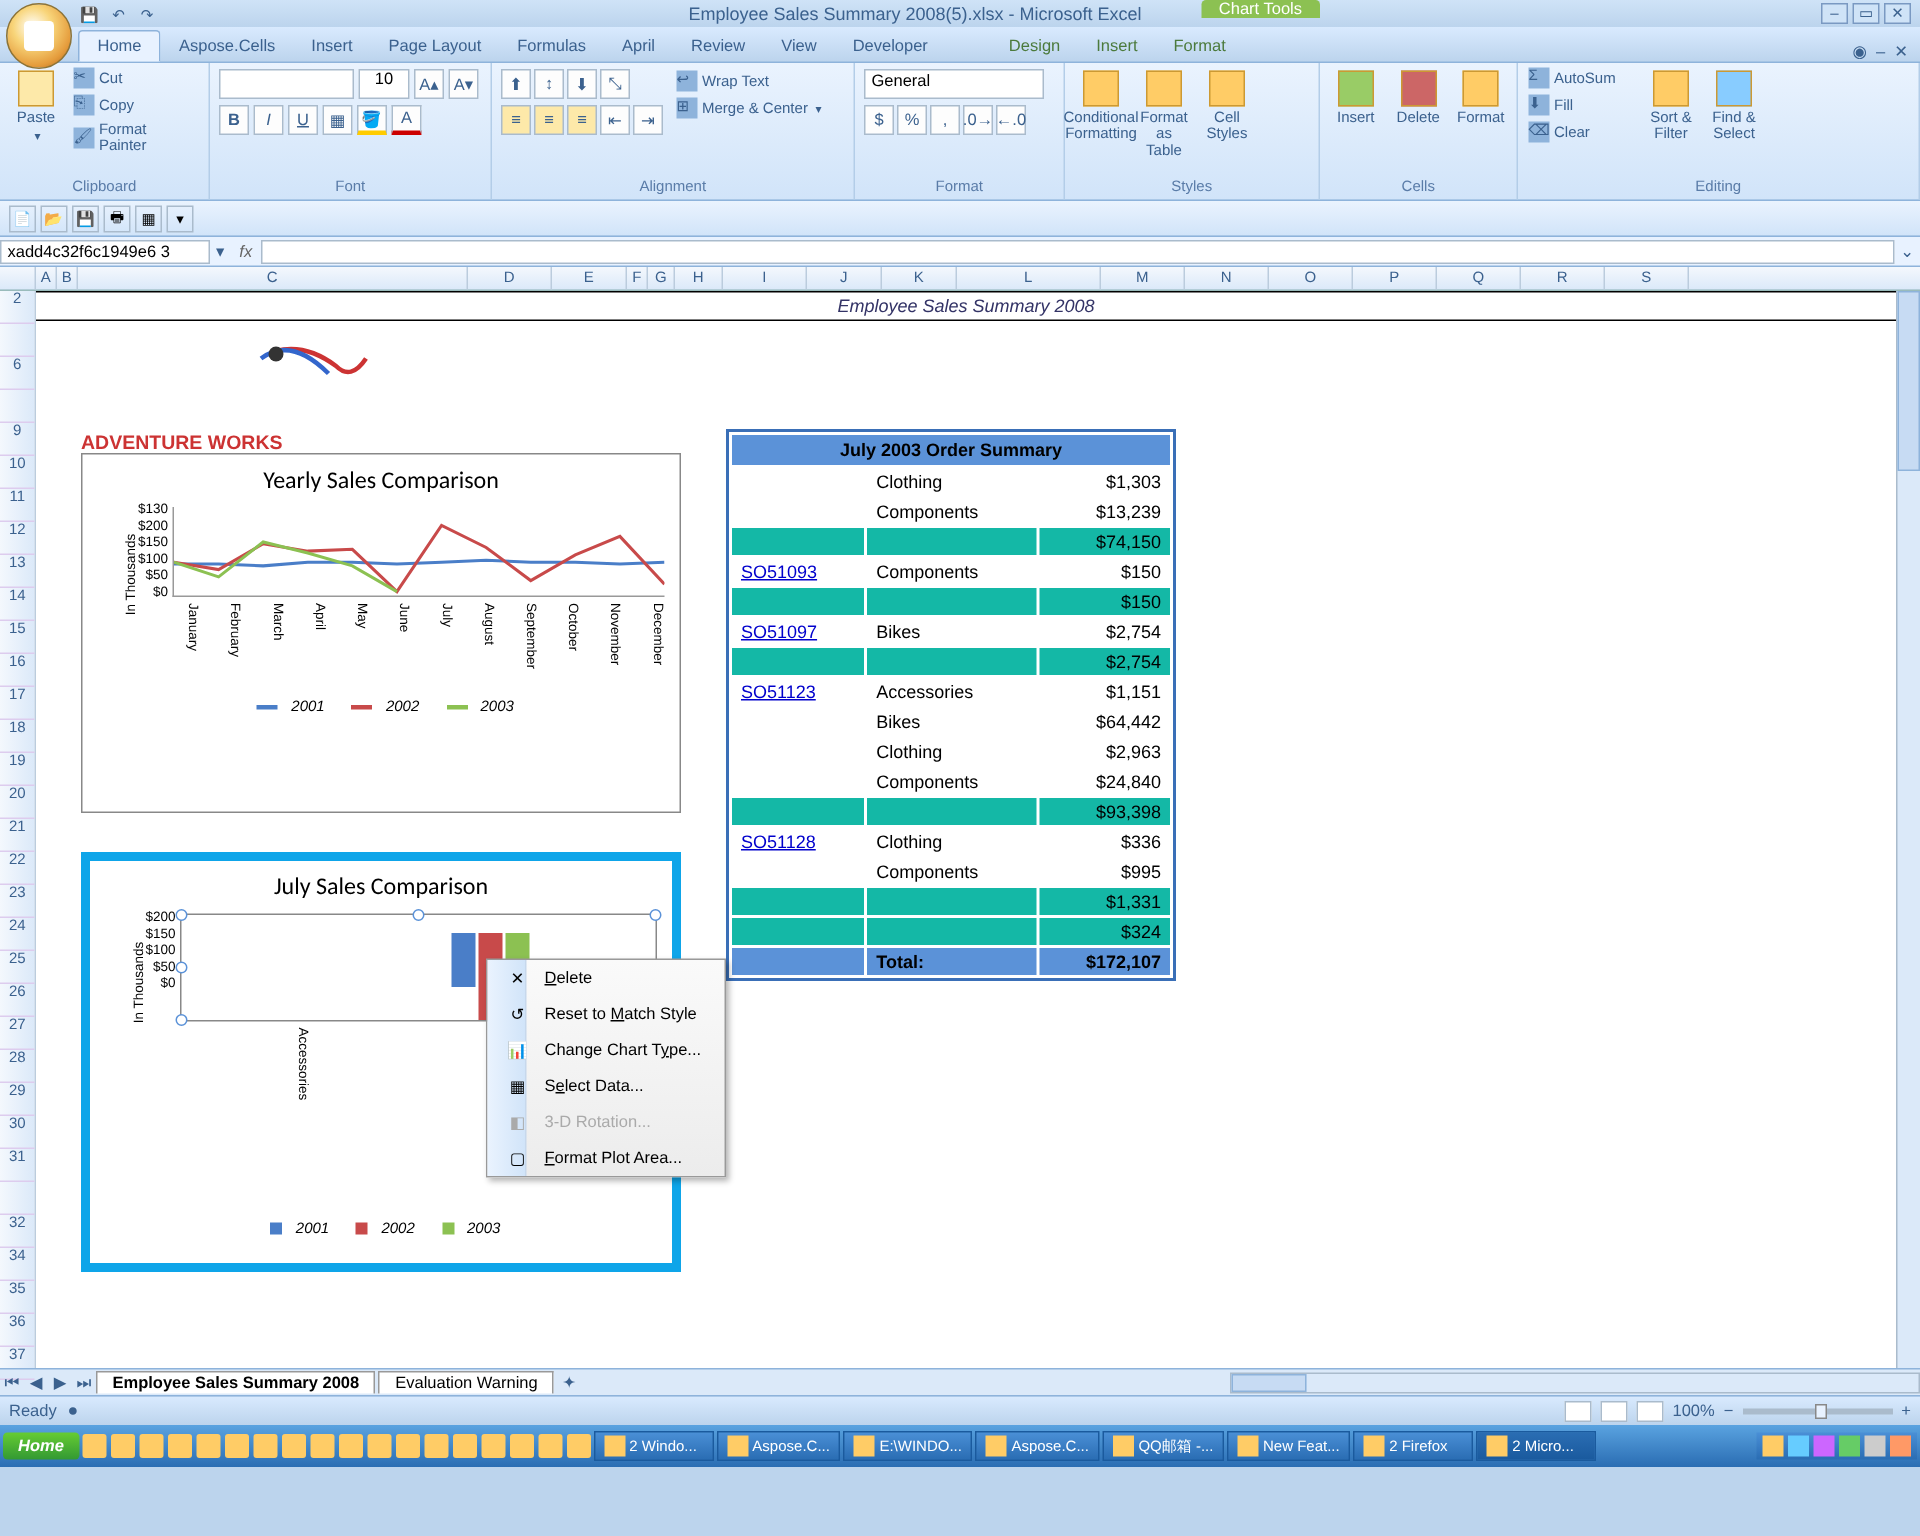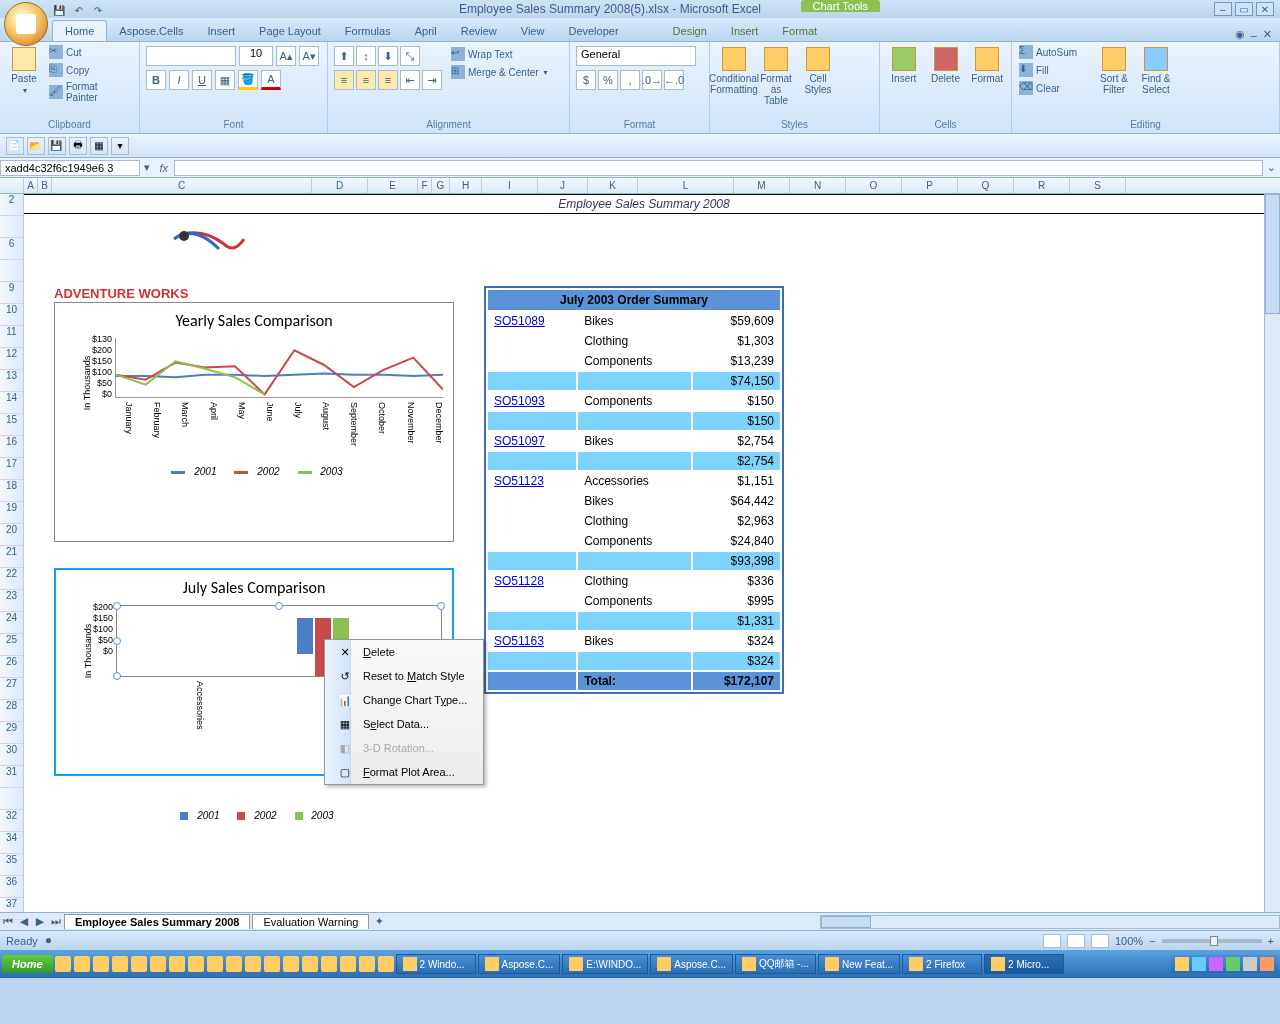--- a/index.html
+++ b/index.html
@@ -65,28 +65,28 @@
 .logo-text{font-family:'Comic Sans MS',cursive;font-size:13px;color:#c33;font-weight:bold;}
 .logo-text .cyc{color:#333;font-size:22px;}
 .rpt-title{position:absolute;left:420px;top:40px;text-align:center;font-size:18px;font-family:Calibri;}
 .rpt-title .sub{font-weight:bold;font-size:20px;}
 
 
 .order-table{position:absolute;left:460px;top:92px;width:300px;border:2px solid #3a6fb7;font-size:12px;}
 .order-table th{background:#5b92d8;font-weight:bold;padding:3px;text-align:center;}
 .order-table td{padding:2px 6px;}
 .order-table .so{color:#00c;text-decoration:underline;}
-.order-table .sub-row{background:#7dd3fc;}
+.order-table .sub-row{background:#14b8a6;}
 .order-table .amt{text-align:right;}
 .order-table .total-row{background:#5b92d8;font-weight:bold;}
 
 
 .chart-box{position:absolute;border:1px solid #888;background:#fff;}
 .chart1{left:30px;top:108px;width:400px;height:240px;}
-.chart2{left:30px;top:374px;width:400px;height:208px;border:2px solid #0ea5e9;}
+.chart2{left:30px;top:374px;width:400px;height:280px;border:6px solid #0ea5e9;}
 .chart-title{text-align:center;font-size:16px;padding:8px 0;font-family:Calibri;}
 .chart-plot{position:relative;margin:0 10px 0 60px;height:100px;border-left:1px solid #999;border-bottom:1px solid #999;}
 .rot-label{position:absolute;left:-56px;top:40px;transform:rotate(-90deg);font-size:9px;transform-origin:center;}
 .y-ticks{position:absolute;left:-36px;top:-4px;font-size:9px;display:flex;flex-direction:column;gap:1px;text-align:right;width:32px;}
 .x-ticks{display:flex;justify-content:space-around;font-size:9px;margin-left:60px;margin-top:4px;}
 .x-ticks span{writing-mode:vertical-rl;}
 .legend{text-align:center;font-size:10px;margin-top:20px;}
 .legend span{margin:0 6px;font-style:italic;}
 .leg-sw{display:inline-block;width:14px;height:3px;vertical-align:middle;}
 .leg-sq{display:inline-block;width:8px;height:8px;vertical-align:middle;}
@@ -428,25 +428,20 @@
     </div>
 
     <table class="order-table">
       <tbody>
           <tr>
             <th colspan="3">July 2003 Order Summary</th>
           </tr>
       </tbody>
         <tbody id="order-body">
           <tr>
-            <td class="so">SO51089</td>
-            <td>Bikes</td>
-            <td class="amt">$59,609</td>
-          </tr>
-          <tr>
             <td class="so"></td>
             <td>Clothing</td>
             <td class="amt">$1,303</td>
           </tr>
           <tr>
             <td class="so"></td>
             <td>Components</td>
             <td class="amt">$13,239</td>
           </tr>
           <tr class="sub-row">
@@ -506,25 +501,20 @@
           </tr>
           <tr>
             <td class="so"></td>
             <td>Components</td>
             <td class="amt">$995</td>
           </tr>
           <tr class="sub-row">
             <td></td>
             <td></td>
             <td class="amt">$1,331</td>
-          </tr>
-          <tr>
-            <td class="so">SO51163</td>
-            <td>Bikes</td>
-            <td class="amt">$324</td>
           </tr>
           <tr class="sub-row">
             <td></td>
             <td></td>
             <td class="amt">$324</td>
           </tr>
         </tbody>
       <tbody>
           <tr class="total-row">
             <td></td>

